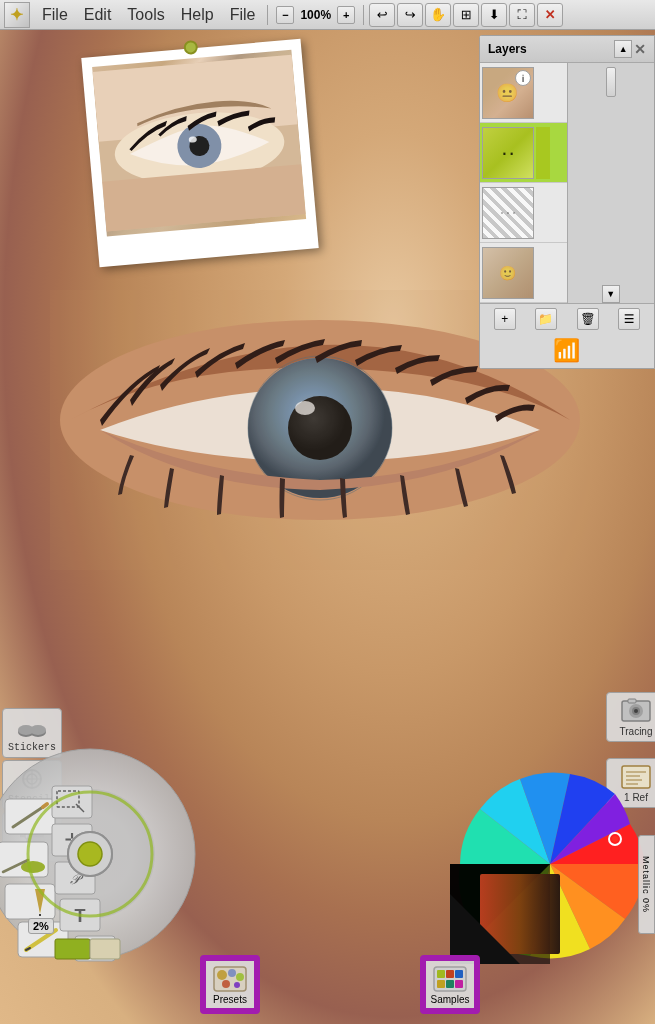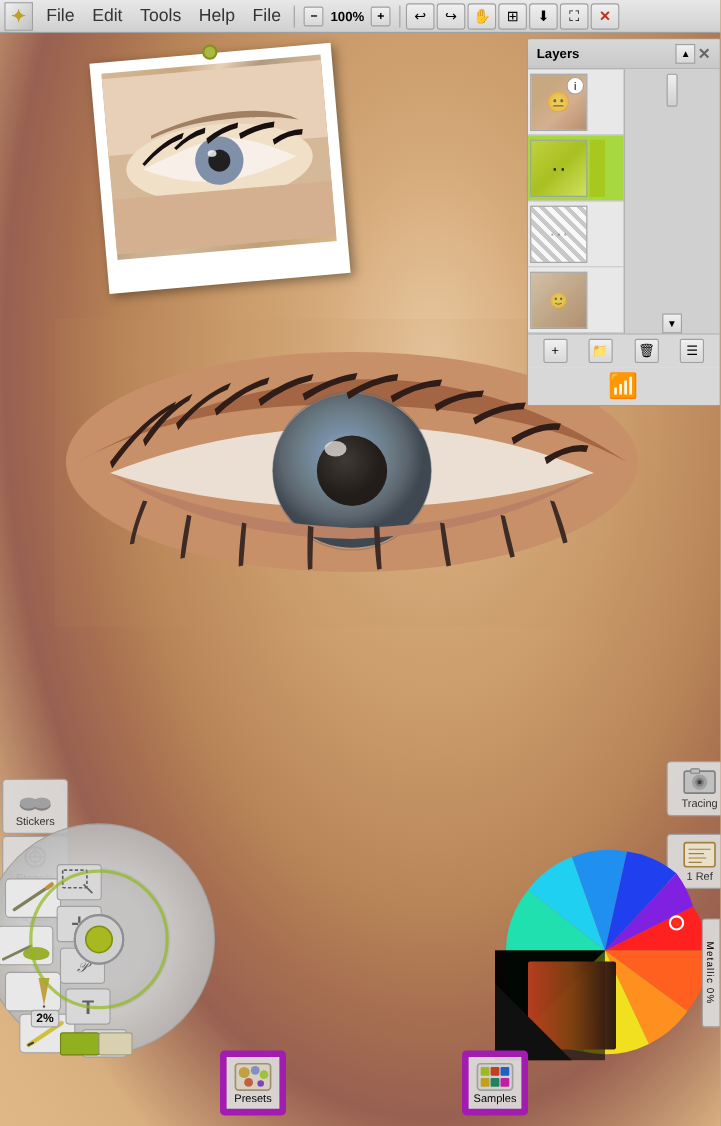--- a/index.html
+++ b/index.html
@@ -304,20 +304,21 @@
       padding: 4px 2px;
       background: rgba(220,220,220,0.92);
       border: 1px solid #a0a0a0;
       border-radius: 4px;
       margin: 2px;
       display: flex;
       flex-direction: column;
       align-items: center;
       cursor: pointer;
       text-align: center;
+      font-family: Liberation Mono, monospace;
     }
 
     .tool-icon-area {
       width: 38px;
       height: 28px;
       display: flex;
       align-items: center;
       justify-content: center;
       font-size: 18px;
     }

